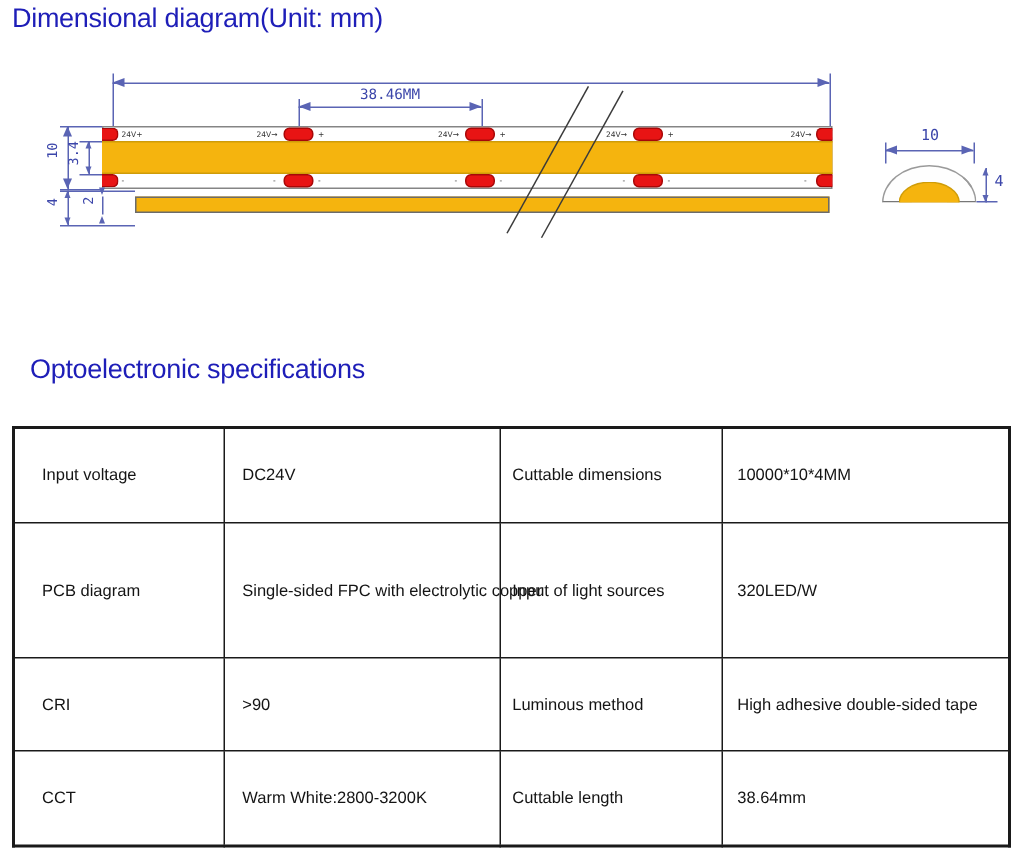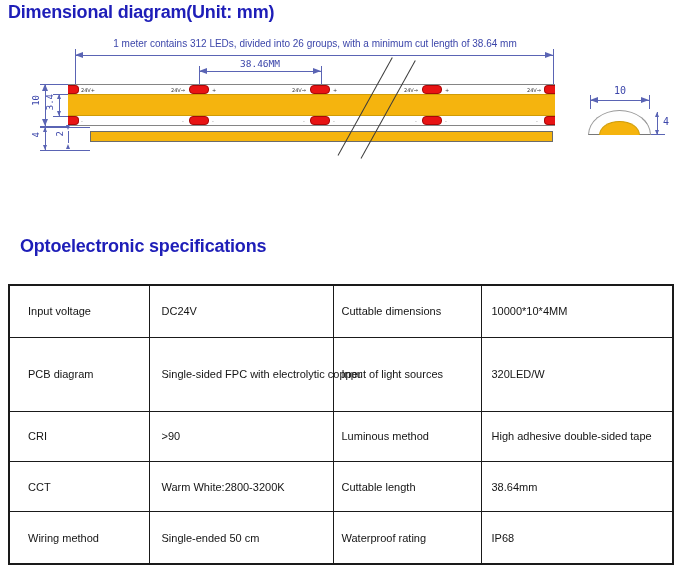--- a/index.html
+++ b/index.html
@@ -7,21 +7,21 @@
     --dim:#5a64b4;
     --dimtext:#3c46aa;
     --yellow:#f5b40e;
     --yellow-edge:#cf9c08;
     --red:#e81414;
     --ink:#141414;
   }
   *{margin:0;padding:0;box-sizing:border-box;}
   body{background:#fff;font-family:"Liberation Sans",sans-serif;}
   .page{position:relative;width:679px;height:570px;background:#fff;overflow:hidden;}
-  .sec-title{position:absolute;font-size:18px;font-weight:bold;color:var(--blue);letter-spacing:-0.2px;}
+  .sec-title{position:absolute;font-size:18px;font-weight:normal;color:var(--blue);letter-spacing:-0.2px;}
   .note{position:absolute;font-size:10px;color:var(--dimtext);text-align:center;}
   .hl{position:absolute;height:0;border-top:1px solid var(--dim);}
   .vl{position:absolute;width:0;border-left:1px solid var(--dim);}
   .ar{position:absolute;width:0;height:0;}
   .ar.l{border-top:3px solid transparent;border-bottom:3px solid transparent;border-right:8px solid var(--dim);}
   .ar.r{border-top:3px solid transparent;border-bottom:3px solid transparent;border-left:8px solid var(--dim);}
   .ar.u{border-left:3px solid transparent;border-right:3px solid transparent;border-bottom:7px solid var(--dim);}
   .ar.d{border-left:3px solid transparent;border-right:3px solid transparent;border-top:7px solid var(--dim);}
   .ar.su{border-left:2px solid transparent;border-right:2px solid transparent;border-bottom:5px solid var(--dim);}
   .ar.sd{border-left:2px solid transparent;border-right:2px solid transparent;border-top:5px solid var(--dim);}
@@ -46,21 +46,20 @@
   td.c3{padding-left:10px;}
   td.wrap{white-space:normal;line-height:1.65;}
 </style>
 </head>
 <body>
 
 <div class="page">
 
   <div class="sec-title" style="left:8px;top:2px;">Dimensional diagram(Unit: mm)</div>
 
-  <div class="note" style="left:80px;top:38px;width:470px;">1 meter contains 312 LEDs, divided into 26 groups, with a minimum cut length of 38.64 mm</div>
 
   <div class="hl" style="left:75px;top:55px;width:478px;"></div>
   <div class="ar l" style="left:75px;top:52px;"></div>
   <div class="ar r" style="left:545px;top:52px;"></div>
   <div class="vl" style="left:75px;top:49px;height:35px;"></div>
   <div class="vl" style="left:553px;top:49px;height:35px;"></div>
 
   <div class="dimnum" style="left:210px;top:58px;width:100px;text-align:center;">38.46MM</div>
   <div class="hl" style="left:199px;top:71px;width:122px;"></div>
   <div class="ar l" style="left:199px;top:68px;"></div>
@@ -170,22 +169,16 @@
         <td class="c1">&gt;90</td>
         <td class="c2">Luminous method</td>
         <td class="c3">High adhesive double-sided tape</td>
       </tr>
       <tr>
         <td class="c0">CCT</td>
         <td class="c1">Warm White:2800-3200K</td>
         <td class="c2">Cuttable length</td>
         <td class="c3">38.64mm</td>
       </tr>
-      <tr>
-        <td class="c0">Wiring method</td>
-        <td class="c1">Single-ended 50 cm</td>
-        <td class="c2">Waterproof rating</td>
-        <td class="c3">IP68</td>
-      </tr>
     </tbody>
   </table>
 
 </div>
 
 </body></html>

